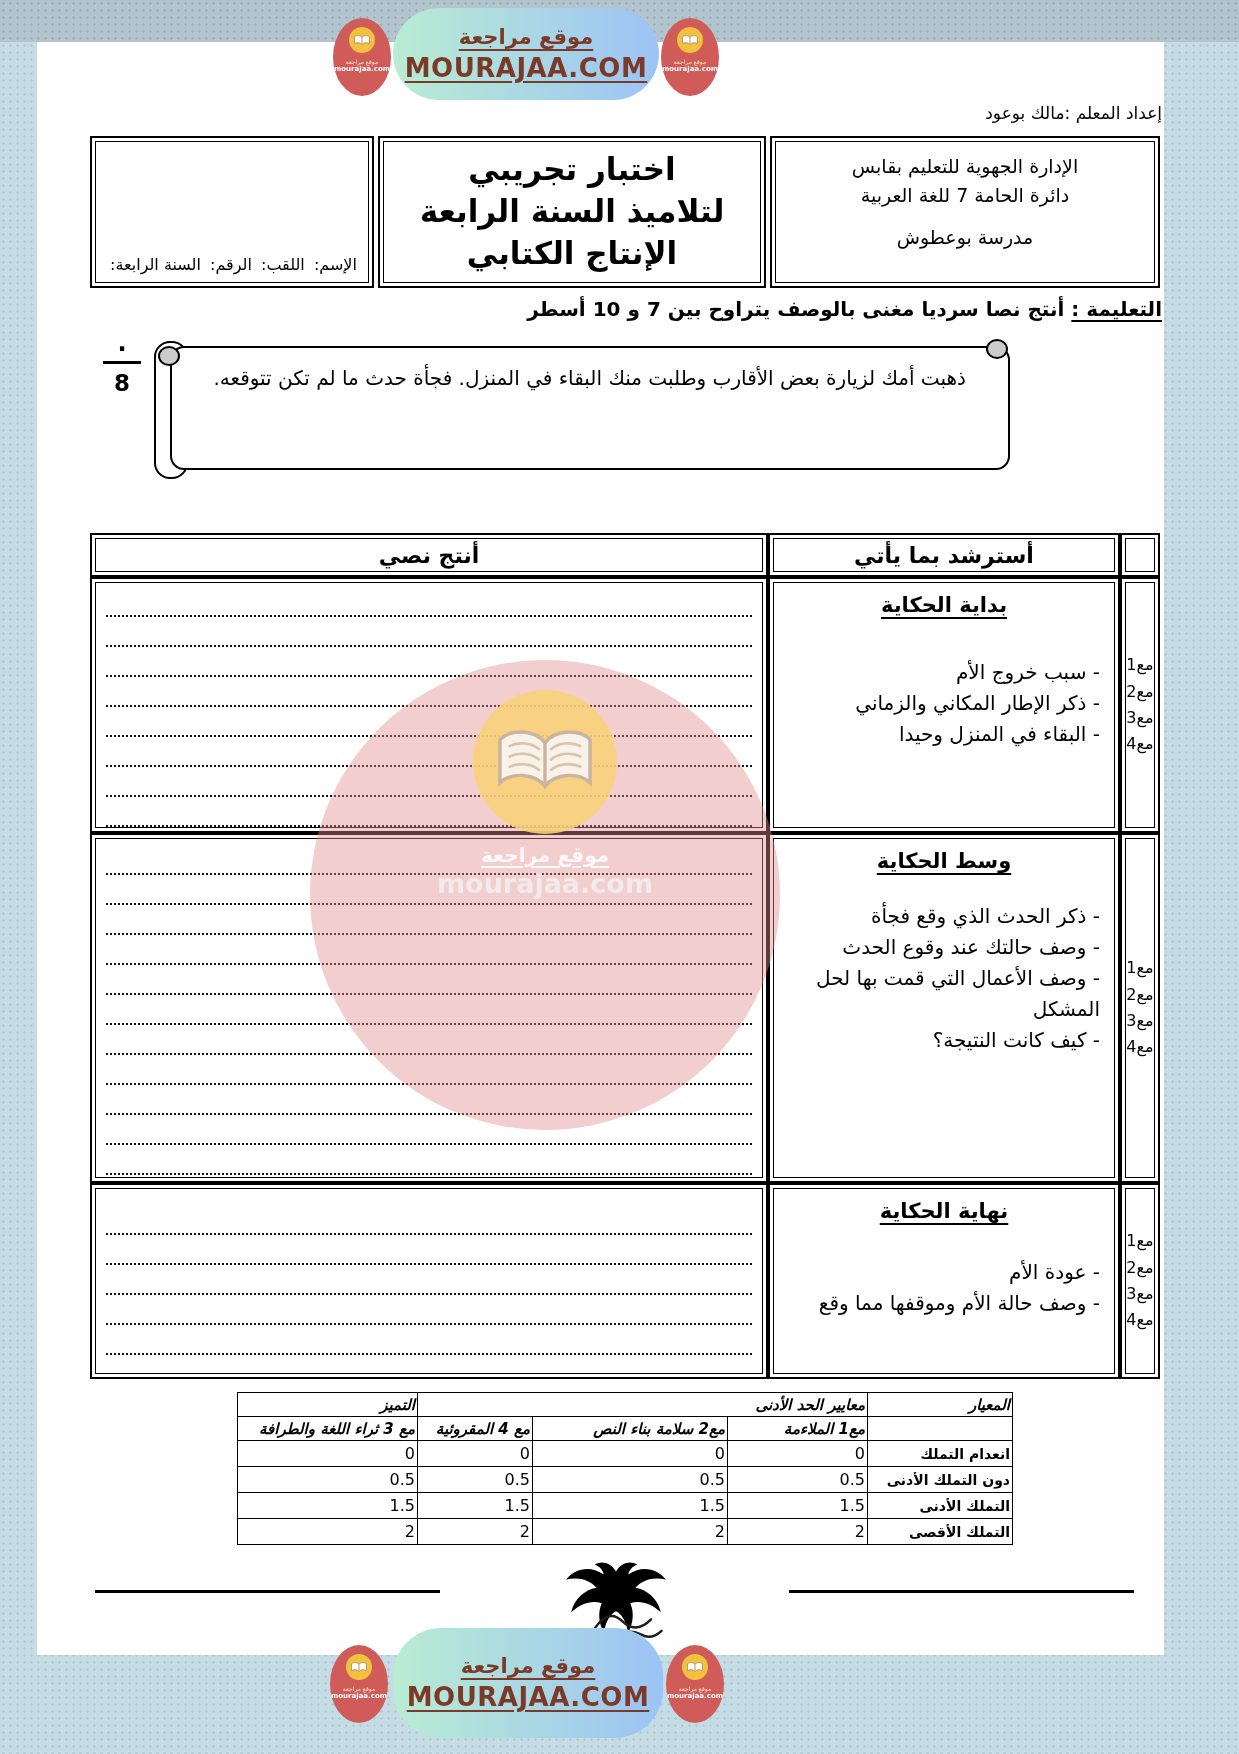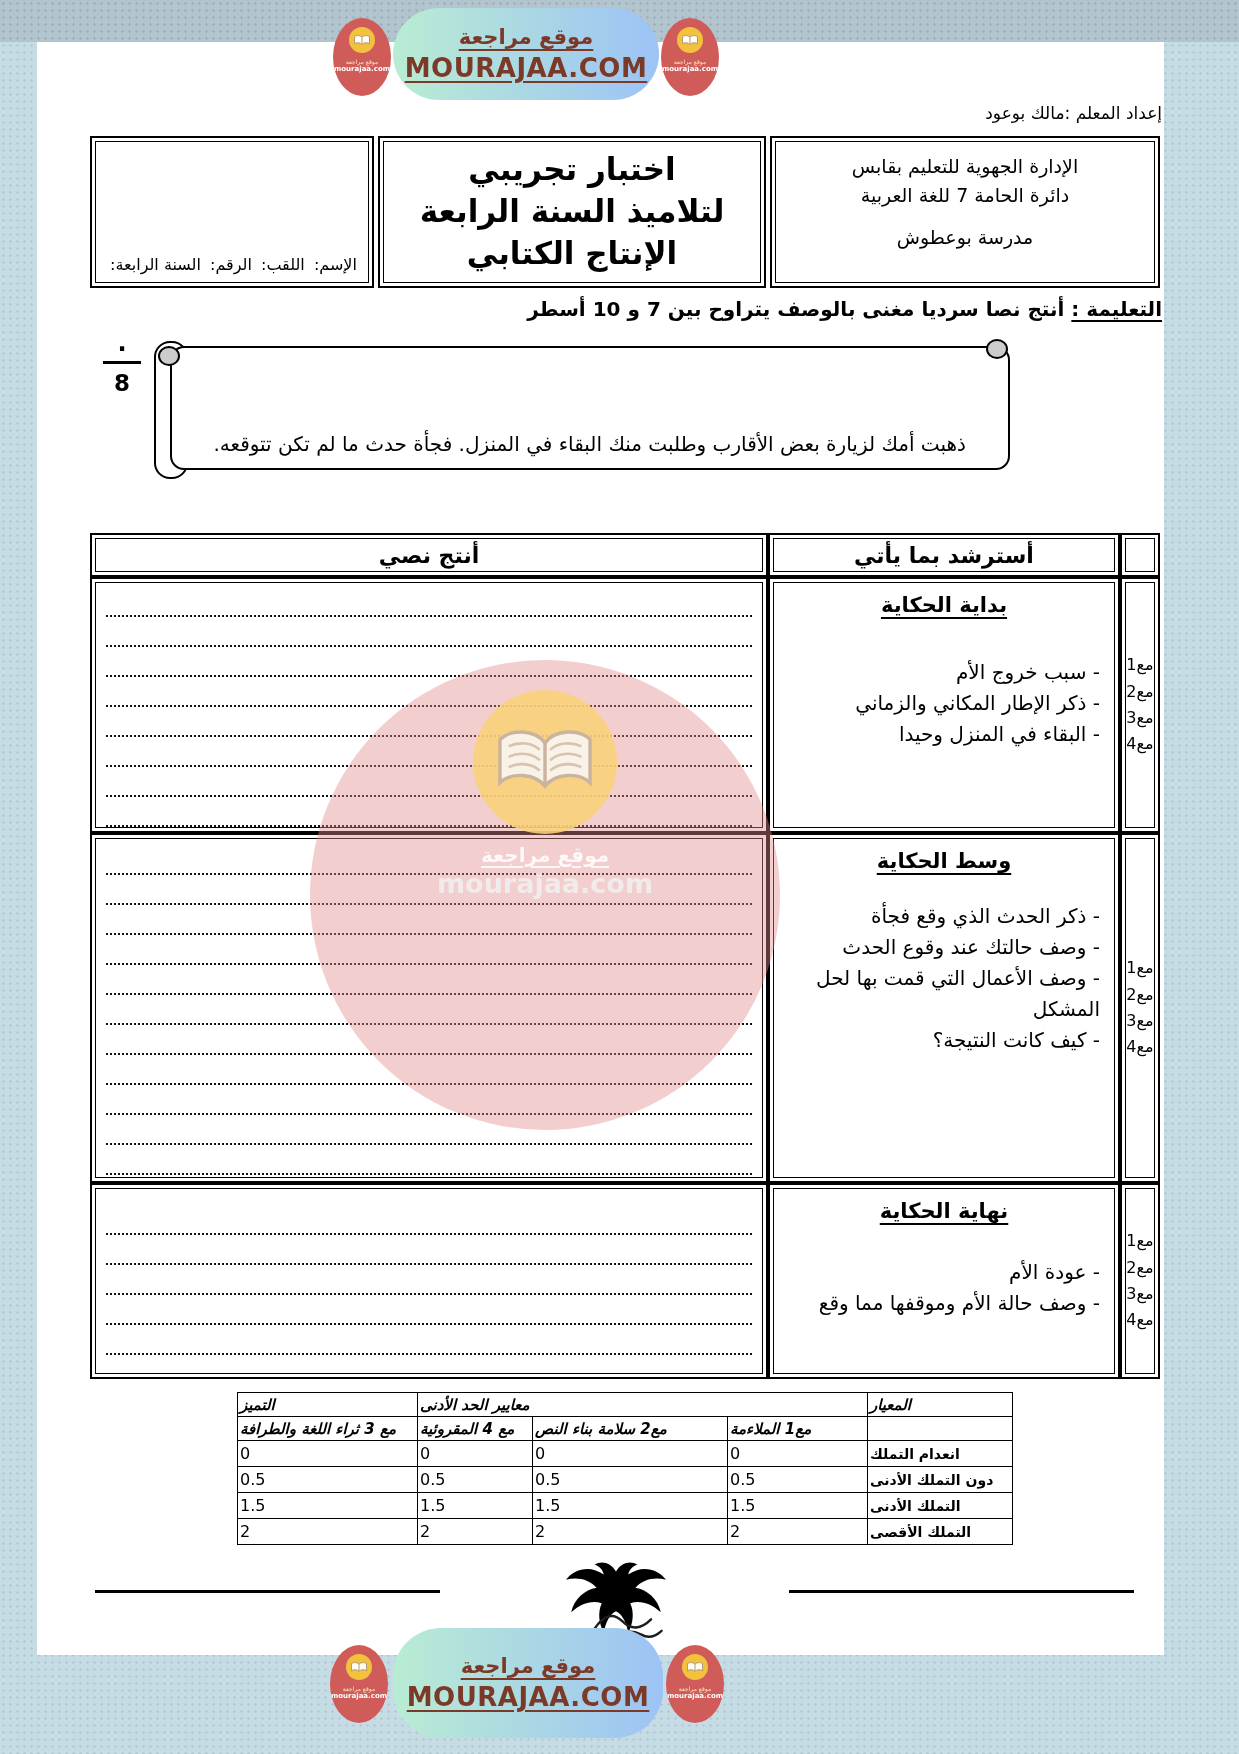--- a/index.html
+++ b/index.html
@@ -57,21 +57,21 @@
 
   
   .instruction{position:absolute;right:77px;top:297px;direction:rtl;font-size:20px;font-weight:bold;}
   .instruction .ins-label{text-decoration:underline;text-underline-offset:4px;}
   .score{position:absolute;left:100px;top:334px;width:44px;text-align:center;}
   .score-dot{font-size:24px;font-weight:bold;line-height:.8;}
   .score-bar{width:38px;border-top:3.5px solid #000;margin:8px auto 6px auto;}
   .score-total{font-size:23px;font-weight:bold;}
   .scroll-roll{position:absolute;left:154px;top:341px;width:34px;height:138px;background:#fff;border:2px solid #000;border-radius:16px;}
   .scroll-body{position:absolute;left:170px;top:346px;width:840px;height:124px;background:#fff;border:2px solid #000;border-radius:14px;
-    direction:rtl;padding:16px 42px 10px 24px;font-size:20px;display:flex;flex-direction:column;justify-content:flex-end;}
+    direction:rtl;padding:16px 42px 10px 24px;font-size:20px;display:flex;flex-direction:column;justify-content:space-between;}
   .curl{position:absolute;width:22px;height:20px;border:2px solid #000;border-radius:50%;background:#ccc;}
   .curl-left{left:158px;top:346px;} .curl-right{left:986px;top:339px;}
   .prompt-line{line-height:1.4;}
 
   
   .main-table{position:absolute;left:90px;top:533px;width:1070px;direction:rtl;display:grid;
     grid-template-columns:40px 352px 1fr;grid-template-rows:44px 256px 350px 196px;}
   .mt-head .dcell-in{display:flex;align-items:center;justify-content:center;font-weight:bold;font-size:22px;}
   .crit-in{display:flex;flex-direction:column;justify-content:center;align-items:center;font-size:16px;line-height:1.65;}
   .guide-in{display:flex;flex-direction:column;align-items:stretch;padding:6px 6px;font-size:20px;}
@@ -86,21 +86,21 @@
   .wm-layer{position:absolute;inset:0;pointer-events:none;z-index:6;}
   .wm-circle{position:absolute;left:310px;top:660px;width:470px;height:470px;border-radius:50%;background:rgba(226,139,141,0.42);}
   .wm-ycircle{position:absolute;left:473px;top:690px;width:144px;height:144px;border-radius:50%;background:rgba(248,211,120,0.88);
     display:flex;align-items:center;justify-content:center;}
   .wm-t1{position:absolute;left:395px;top:843px;width:300px;text-align:center;font-size:20px;font-weight:bold;
     color:rgba(255,255,255,0.85);direction:rtl;text-decoration:underline;text-underline-offset:4px;}
   .wm-t2{position:absolute;left:395px;top:868px;width:300px;text-align:center;font-size:27px;font-weight:bold;color:rgba(240,240,240,0.85);}
 
   
   .rubric{position:absolute;left:237px;top:1392px;width:775px;border-collapse:collapse;direction:rtl;table-layout:fixed;}
-  .rubric th,.rubric td{border:1.8px solid #000;text-align:left;padding:1px 2px;}
+  .rubric th,.rubric td{border:1.8px solid #000;text-align:right;padding:1px 2px;}
   .rubric thead th{font-size:15px;font-weight:bold;font-style:italic;height:24px;}
   .rubric .r-label{font-weight:bold;font-size:14px;font-style:normal;}
   .rubric tbody td{font-size:16px;height:26px;}
   .rubric tbody td.r-label{font-size:14px;}
 
   
   .footer-line{position:absolute;top:1590px;height:3px;background:#000;}
   .fl-left{left:95px;width:345px;} .fl-right{left:789px;width:345px;}
   .bird{position:absolute;left:563px;top:1554px;width:106px;height:84px;z-index:7;}
   .calligraphy{position:absolute;left:588px;top:1602px;width:80px;height:48px;z-index:7;}

